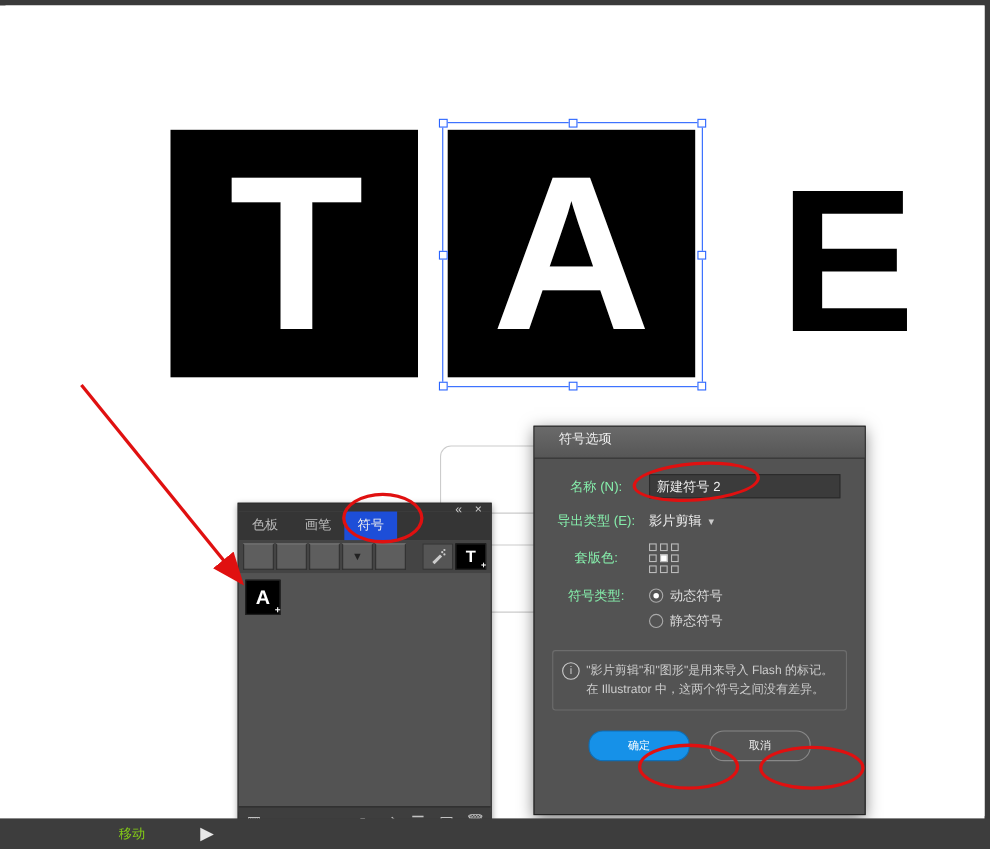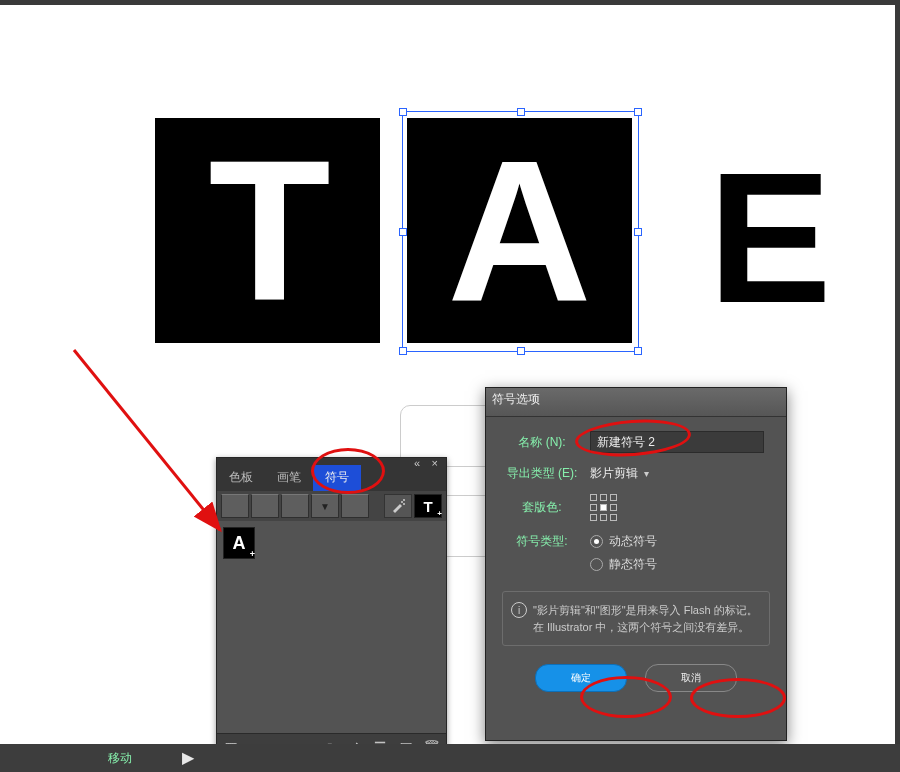--- a/index.html
+++ b/index.html
@@ -1,20 +1,20 @@
 <!DOCTYPE html>
 <html><head>
 <meta charset="utf-8">
 <style>
   html,body{margin:0;padding:0;width:900px;height:772px;background:#fff;font-family:"Microsoft YaHei",Arial,sans-serif;overflow:hidden;}
   .appframe{position:absolute;left:0;top:0;width:900px;height:5px;background:#3a3a3a;}
   .rightframe{position:absolute;right:0;top:0;width:5px;height:772px;background:#3a3a3a;}
   .canvas{position:absolute;left:5px;top:5px;right:5px;bottom:30px;background:#fff;}
   .bottombar{position:absolute;left:0;bottom:0;width:900px;height:28px;background:#3d3d3d;}
-  .bottombar .txt{position:absolute;left:108px;top:6px;color:#86efac;font-size:12px;}
+  .bottombar .txt{position:absolute;left:108px;top:6px;color:#84cc16;font-size:12px;}
   .bottombar .arrow{position:absolute;left:182px;top:4px;color:#e8e8e8;font-size:16px;}
   
   .art{position:absolute;}
   .tile{background:#000;display:flex;align-items:center;justify-content:center;}
   .tileT{left:150px;top:113px;width:225px;height:225px;}
   .tileA{left:402px;top:113px;width:225px;height:225px;}
   .tileE{left:675px;top:143px;width:180px;height:180px;}
   .letter{color:#fff;font-family:Arial,Helvetica,sans-serif;font-weight:900;}
   .letT{font-size:200px;letter-spacing:-4px;}
   .letA{font-size:200px;}
@@ -40,21 +40,21 @@
   .tb-sample .plus{position:absolute;right:-1px;bottom:-1px;font-size:8px;color:#fff;}
   .panel-body{background:#535353;padding:6px;height:205px;}
   .sym-thumb{width:30px;height:30px;background:#000;color:#fff;display:flex;align-items:center;justify-content:center;font-family:Arial;font-weight:900;font-size:18px;border:1px solid #222;position:relative;}
   .sym-thumb .plus{position:absolute;right:-1px;bottom:-1px;font-size:9px;color:#fff;}
   .panel-footer{position:absolute;left:0;bottom:0;right:0;height:26px;background:#3e3e3e;border-top:1px solid #2a2a2a;display:flex;align-items:center;padding:0 6px;justify-content:space-between;}
   .pf-left{display:flex;align-items:center;gap:8px;}
   .pf-right{display:flex;align-items:center;gap:10px;}
   .pf-icon{width:16px;height:16px;color:#c2c2c2;font-size:14px;display:flex;align-items:center;justify-content:center;}
   
   .dlg{position:absolute;left:480px;top:382px;width:300px;height:352px;background:#535353;border:1px solid #222;color:#ddd;font-size:12px;box-shadow:0 4px 14px rgba(0,0,0,.5);}
-  .dlg-title{height:22px;background:linear-gradient(#6a6a6a,#565656);padding:3px 6px;color:#eee;font-size:12px;border-bottom:1px solid #333;}
+  .dlg-title{height:22px;background:linear-gradient(#6a6a6a,#565656);padding:3px 22px;color:#eee;font-size:12px;border-bottom:1px solid #333;}
   .dlg-body{padding:14px 16px;}
   .dlg-row{display:flex;align-items:center;margin-bottom:12px;}
   .dlg-row .lab{width:80px;text-align:center;padding-right:8px;color:#86efac;}
   .dlg-input{background:#3b3b3b;border:1px solid #2b2b2b;color:#eee;padding:3px 6px;width:160px;font-size:12px;}
   .dlg-select{display:flex;align-items:center;gap:6px;color:#eee;}
   .dlg-select .caret{font-size:10px;color:#ccc;}
   .rad{display:flex;align-items:center;gap:6px;margin-bottom:6px;}
   .rad .dot{width:11px;height:11px;border:1px solid #aaa;border-radius:50%;display:flex;align-items:center;justify-content:center;}
   .rad .dot.on::after{content:"";width:5px;height:5px;background:#fff;border-radius:50%;}
   .chk{width:12px;height:12px;border:1px solid #aaa;display:inline-block;margin-right:6px;vertical-align:middle;}

